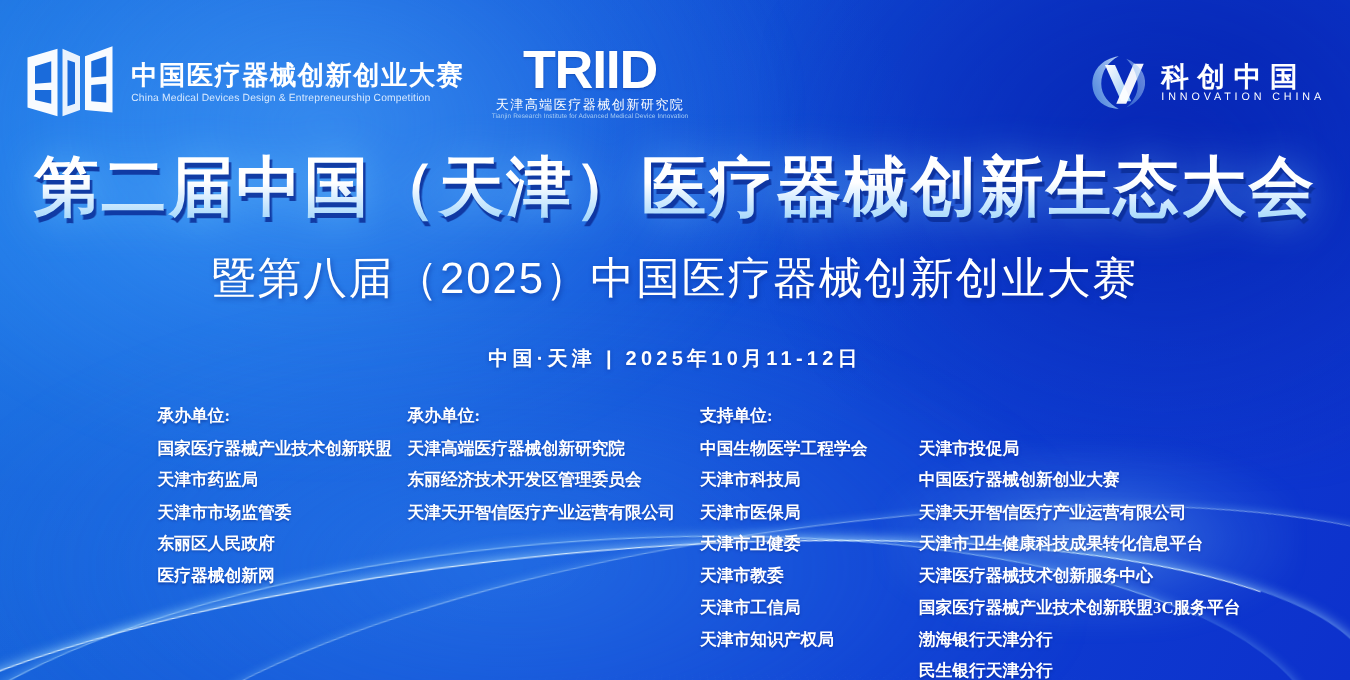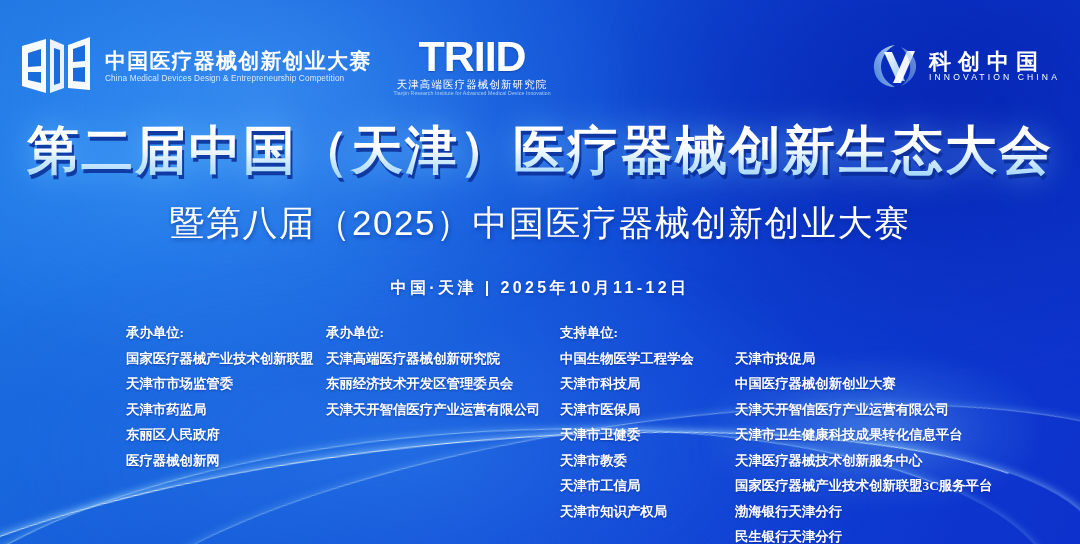--- a/index.html
+++ b/index.html
@@ -349,22 +349,22 @@
 
   <div class="title-main">第二届中国（天津）医疗器械创新生态大会</div>
   <div class="title-sub">暨第八届（2025）中国医疗器械创新创业大赛</div>
   <div class="title-date">中国·天津 | 2025年10月11-12日</div>
 
   <div class="orgs">
 
     <div class="org-col c1">
       <div class="org-head">承办单位:</div>
       <div class="org-item">国家医疗器械产业技术创新联盟</div>
+      <div class="org-item">天津市药监局</div>
       <div class="org-item">天津市市场监管委</div>
-      <div class="org-item">天津市药监局</div>
       <div class="org-item">东丽区人民政府</div>
       <div class="org-item">医疗器械创新网</div>
     </div>
 
     <div class="org-col c2">
       <div class="org-head">承办单位:</div>
       <div class="org-item">天津高端医疗器械创新研究院</div>
       <div class="org-item">东丽经济技术开发区管理委员会</div>
       <div class="org-item">天津天开智信医疗产业运营有限公司</div>
     </div>

